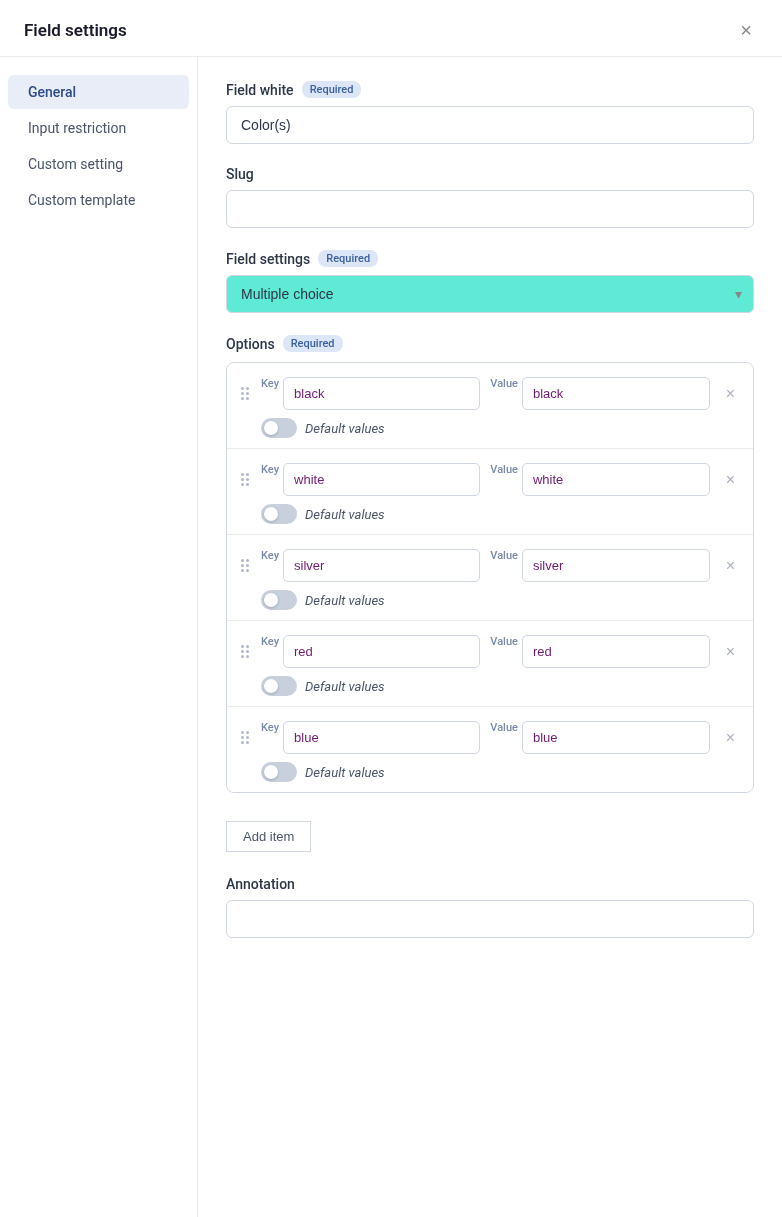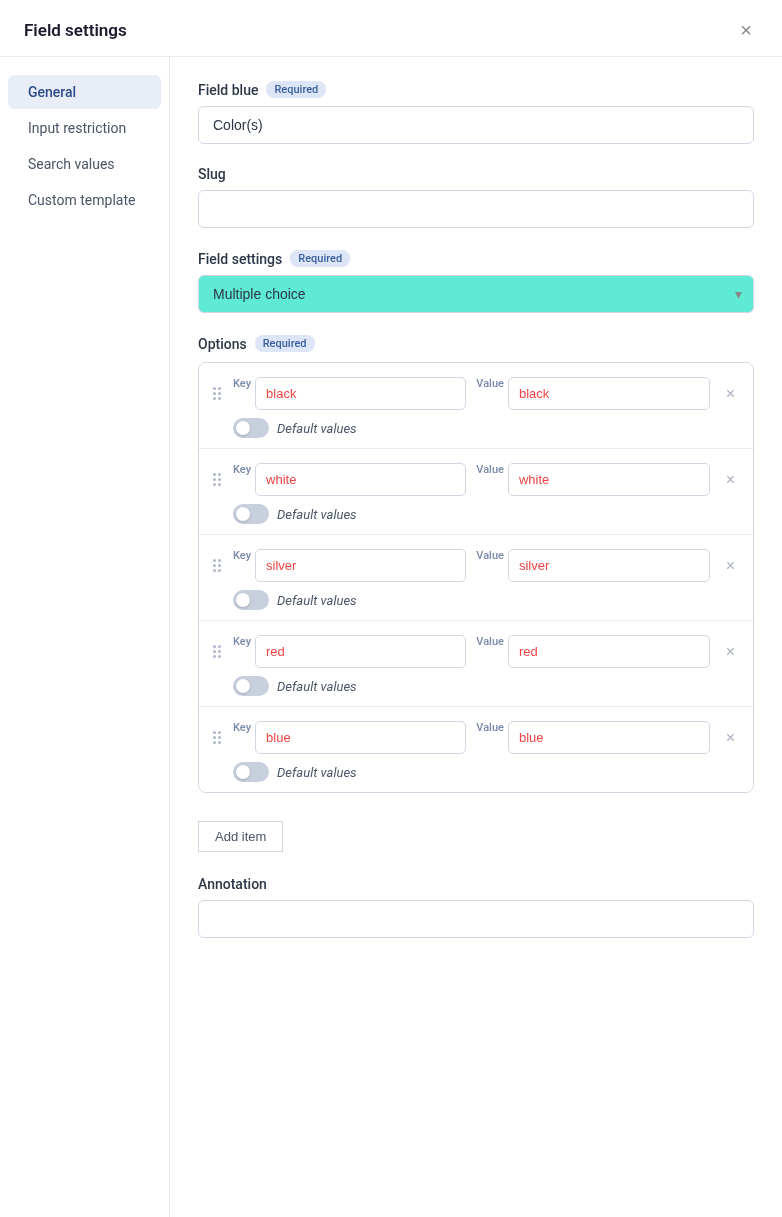--- a/index.html
+++ b/index.html
@@ -35,21 +35,21 @@
       color: #888;
       font-size: 20px;
       line-height: 1;
       padding: 2px 6px;
     }
     .modal-body {
       display: flex;
       flex: 1;
     }
     .sidebar {
-      width: 170px;
+      width: 198px;
       border-right: 1px solid #e8eaf0;
       padding: 16px 0;
       flex-shrink: 0;
     }
     .sidebar-item {
       padding: 9px 20px;
       font-size: 14px;
       color: #4a5568;
       cursor: pointer;
       border-radius: 6px;
@@ -189,21 +189,21 @@
       font-size: 11px;
       color: #7a8aaa;
       font-weight: 500;
     }
     .kv-input {
       width: 100%;
       padding: 8px 10px;
       border: 1px solid #d0d7e3;
       border-radius: 5px;
       font-size: 13px;
-      color: #ef4444;
+      color: #701a75;
       outline: none;
       background: #fff;
     }
     .remove-btn {
       background: none;
       border: none;
       color: #aab0c0;
       cursor: pointer;
       font-size: 16px;
       padding: 4px 6px;
@@ -279,28 +279,28 @@
 <div class="modal">
   <div class="modal-header">
     <span class="modal-title">Field settings</span>
     <button class="close-btn">×</button>
   </div>
   <div class="modal-body">
     <div class="sidebar">
 
     <div class="sidebar-item active">General</div>
         <div class="sidebar-item">Input restriction</div>
-        <div class="sidebar-item">Search values</div>
+        <div class="sidebar-item">Custom setting</div>
         <div class="sidebar-item">Custom template</div>
       </div>
     <div class="main-content">
 
       <div class="field-section">
         <div class="field-label">
-          <span>Field blue</span>
+          <span>Field white</span>
           <span class="badge badge-required">Required</span>
         </div>
         <input class="text-input" type="text" value="Color(s)" style="">
       </div>
 
       <div class="field-section">
         <div class="field-label">
           <span>Slug</span>
         </div>
         <input class="text-input" type="text" style="">

